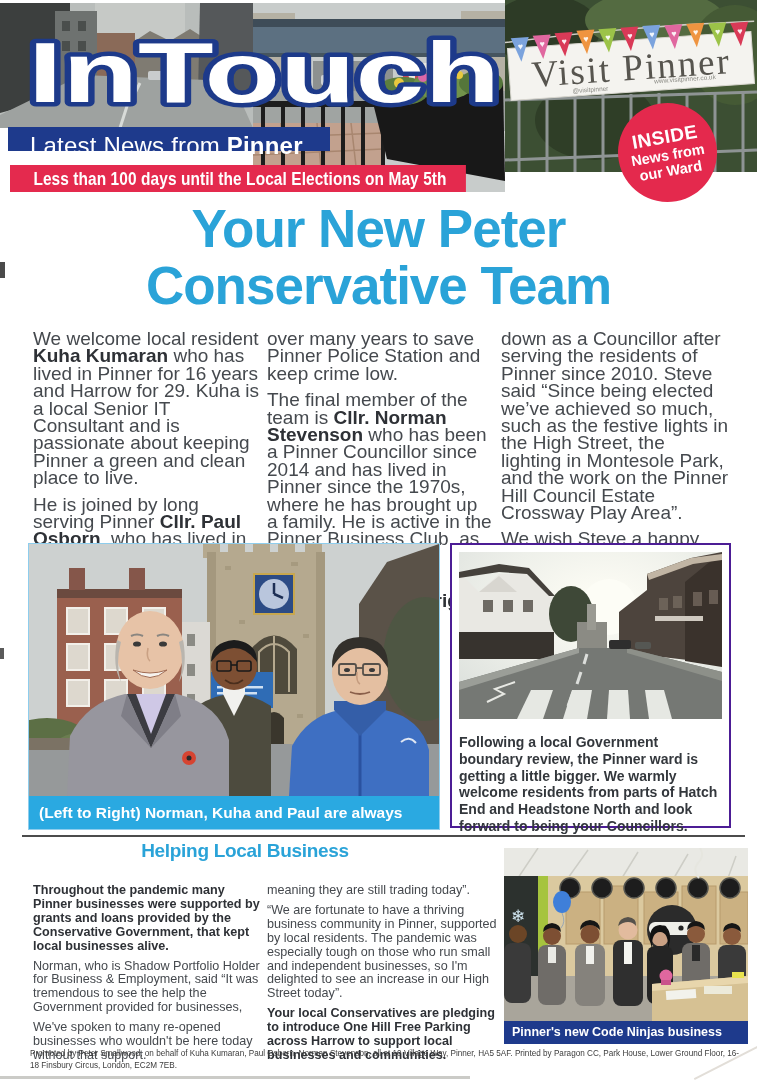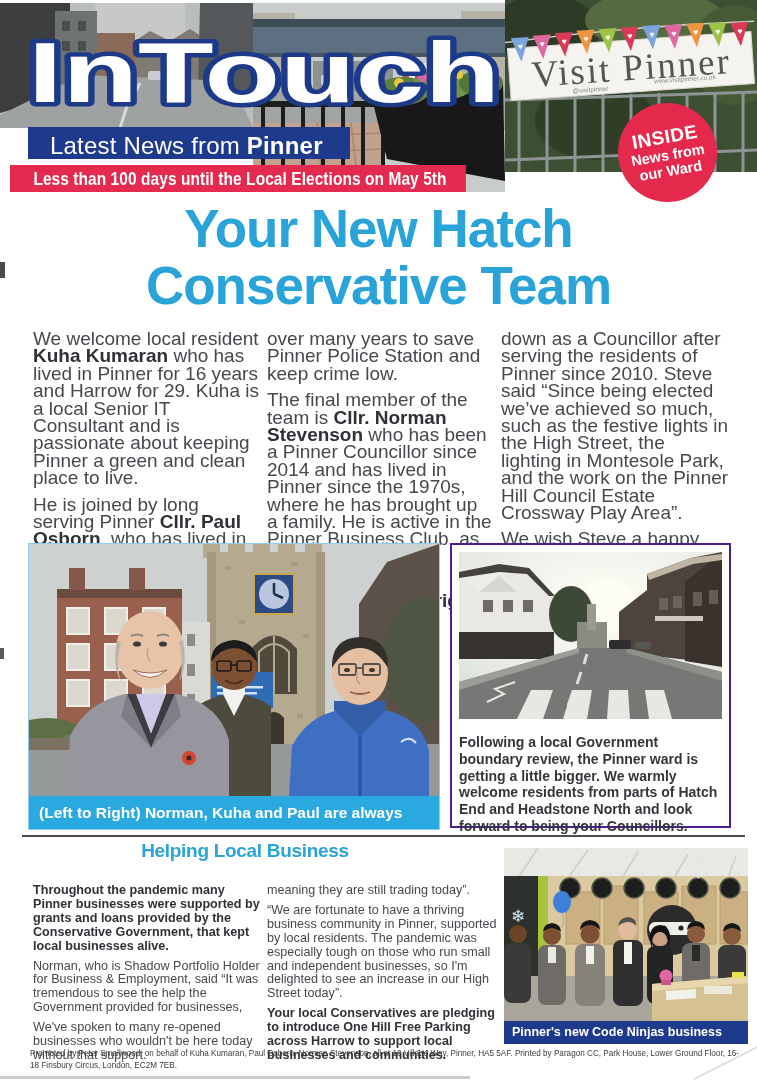--- a/index.html
+++ b/index.html
@@ -3,23 +3,23 @@
 <meta charset="utf-8">
 <style>
   html,body{margin:0;padding:0;background:#ffffff;}
   #page{position:relative;width:757px;height:1080px;background:#ffffff;overflow:hidden;
         font-family:"Liberation Sans",sans-serif;color:#44484d;margin:0 auto;}
 
   
   .hdr-photo{position:absolute;overflow:hidden;}
   .hdr-photo svg{display:block;}
   .logo-wrap{position:absolute;left:20px;top:22px;width:492px;height:102px;}
-  .tagline{position:absolute;left:8px;top:127px;width:322px;height:32px;background:#1e3a8c;
+  .tagline{position:absolute;left:8px;top:127px;width:322px;height:24px;background:#1e3a8c;
            color:#fff;font-size:24px;line-height:38px;padding-left:22px;box-sizing:border-box;
-           letter-spacing:.2px;margin-left:20px;}
+           letter-spacing:.2px;}
   .tagline b{font-weight:bold;}
   .election-bar{position:absolute;left:10px;top:165px;width:546px;height:27px;background:#e42a4e;
                 color:#fff;font-weight:bold;font-size:18.5px;line-height:27px;padding-left:28px;
                 box-sizing:border-box;transform:scaleX(.835);transform-origin:left top;letter-spacing:.1px;}
   .inside-badge{position:absolute;left:618px;top:103px;width:99px;height:99px;border-radius:50%;
                 background:#e4294d;color:#fff;display:flex;flex-direction:column;align-items:center;
                 justify-content:center;transform:rotate(-10deg);text-align:center;line-height:1.12;}
   .inside-badge .b1{font-size:19px;font-weight:bold;letter-spacing:.5px;}
   .inside-badge .b2,.inside-badge .b3{font-size:14.5px;font-weight:bold;}
 
@@ -216,21 +216,21 @@
 
   <div class="election-bar">Less than 100 days until the Local Elections on May 5th</div>
 
   <div class="inside-badge">
     <span class="b1">INSIDE</span>
     <span class="b2">News from</span>
     <span class="b3">our Ward</span>
   </div>
 
   <h1 class="headline">
-    <span>Your New Hatch</span>
+    <span>Your New Peter</span>
     <span>Conservative Team</span>
   </h1>
 
   <div class="col col-a">
     <p><span>We welcome local resident </span><b>Kuha Kumaran</b><span> who has lived in Pinner for 16 years and Harrow for 29. Kuha is a local Senior IT Consultant and is passionate about keeping Pinner a green and clean place to live.</span></p>
     <p><span>He is joined by long serving Pinner </span><b>Cllr. Paul Osborn</b><span>, who has lived in the Borough for over 30 years and is currently the Leader of the Harrow Conservative Group. Paul has fought</span></p>
   </div>
   <div class="col col-b">
     <p>over many years to save Pinner Police Station and keep crime low.</p>
     <p><span>The final member of the team is </span><b>Cllr. Norman Stevenson</b><span> who has been a Pinner Councillor since 2014 and has lived in Pinner since the 1970s, where he has brought up a family. He is active in the Pinner Business Club, as well as several local community groups.</span></p>

